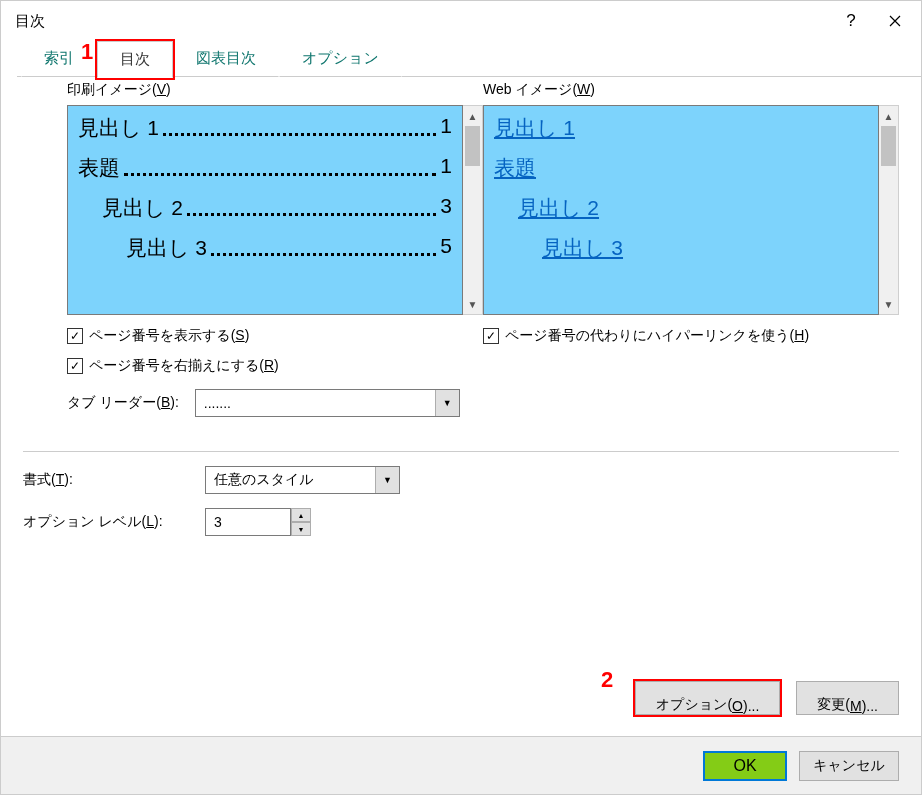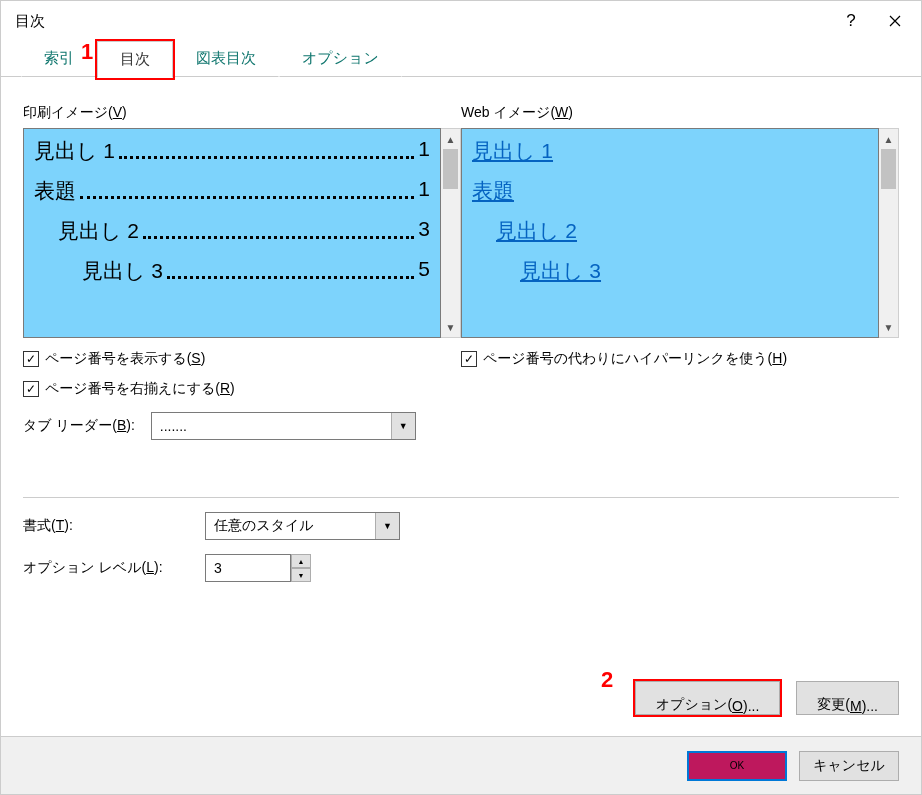--- a/index.html
+++ b/index.html
@@ -13,21 +13,21 @@
     .annot { position: absolute; color: #ff0000; font-weight: bold; font-size: 22px; z-index: 20; }
     .annot1 { top: 38px; left: 80px; }
     .annot2 { top: 666px; left: 600px; }
 
     .tabs { display: flex; padding-left: 16px; height: 36px; align-items: flex-end; }
     .tab { padding: 8px 22px; font-size: 15px; color: #0f766e; cursor: pointer; border: 1px solid transparent; background: #fff; }
     .tab.active { border: 1px solid #ccc; border-bottom: 1px solid #fff; color: #333; position: relative; top: 1px; }
     .tab.highlight { outline: 2px solid #ff0000; }
     .tab-sep { border-bottom: 1px solid #ccc; flex: 1; height: 1px; align-self: flex-end; }
 
-    .content { padding: 27px 22px; display: flex; border-top: 1px solid #ccc; margin-top: -1px; }
+    .content { padding: 4px 22px; display: flex; border-top: 1px solid #ccc; margin-top: -1px; margin-left: 44px; }
     .col { flex: 1; }
 
     .label { font-size: 14px; margin-bottom: 6px; display: block; }
     .underline { text-decoration: underline; }
 
     .preview-wrap { display: flex; height: 210px; }
     .preview { border: 1px solid #7a7a7a; background: #7dd3fc; flex: 1; padding: 8px 10px; overflow: hidden; }
     .scroll-col { width: 20px; background: #f0f0f0; border: 1px solid #cfcfcf; border-left: none; display: flex; flex-direction: column; }
     .scroll-arrow { height: 20px; display: flex; align-items: center; justify-content: center; font-size: 10px; color: #555; cursor: pointer; }
     .scroll-track { flex: 1; background: #f0f0f0; position: relative; }
@@ -65,21 +65,21 @@
     .spinner { display: flex; height: 28px; }
     .spinner input { width: 86px; border: 1px solid #7a7a7a; padding: 0 8px; font-size: 14px; }
     .spinner .arrows { display: flex; flex-direction: column; width: 20px; }
     .spinner .arrows div { flex: 1; border: 1px solid #adadad; background: #e1e1e1; display: flex; align-items: center; justify-content: center; font-size: 7px; cursor: pointer; }
 
     .lower-btns { position: absolute; right: 22px; top: 680px; display: flex; gap: 16px; }
     .btn-std { height: 34px; padding: 0 20px; border: 1px solid #adadad; background: #e1e1e1; font-size: 14px; cursor: pointer; display: flex; align-items: flex-end; }
     .btn-std.highlight { outline: 2px solid #ff0000; }
 
     .bottom-bar { position: absolute; bottom: 0; left: 0; right: 0; height: 58px; border-top: 1px solid #ccc; display: flex; justify-content: flex-end; align-items: center; padding: 0 22px; gap: 12px; background: #f0f0f0; }
-    .btn-ok { width: 100px; height: 30px; border: 2px solid #0078d7; background: #be185d; font-size: 10px; cursor: pointer; }
+    .btn-ok { width: 84px; height: 30px; border: 2px solid #0078d7; background: #84cc16; font-size: 16px; cursor: pointer; }
     .btn-cancel { width: 100px; height: 30px; border: 1px solid #adadad; background: #e1e1e1; font-size: 14px; cursor: pointer; }
   </style>
 </head>
 <body>
 
 <div class="dialog">
 
   <div class="annot annot1">1</div>
   <div class="annot annot2">2</div>
 

